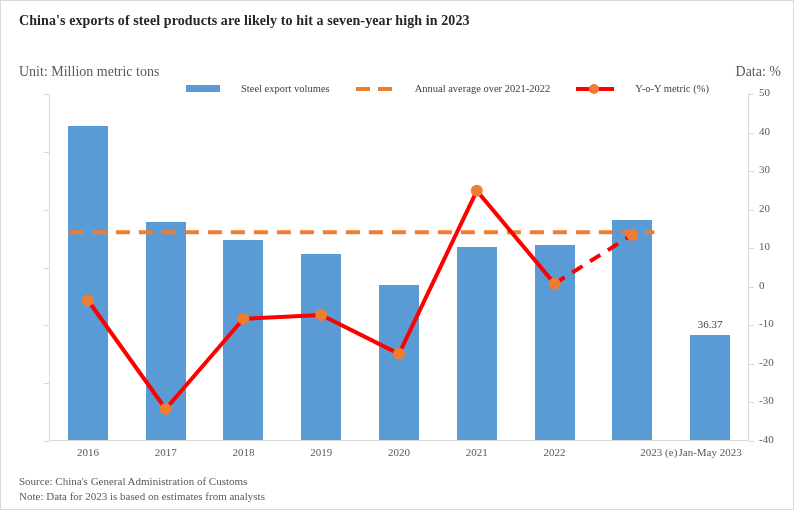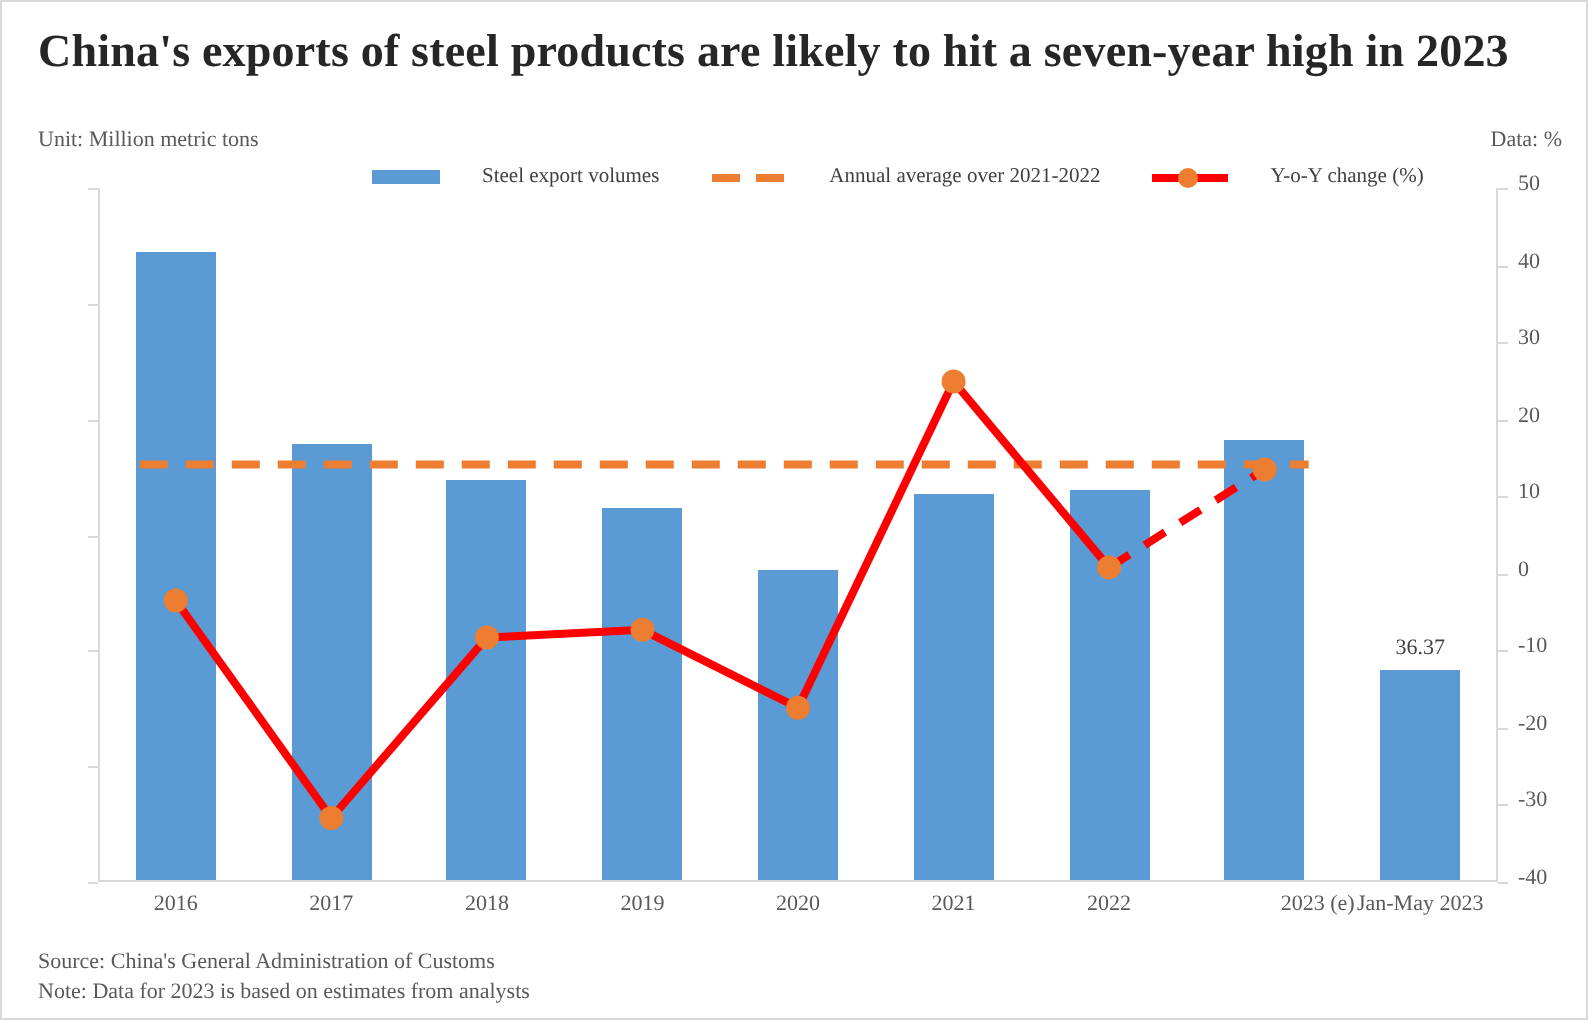--- a/index.html
+++ b/index.html
@@ -18,30 +18,30 @@
     box-sizing: border-box;
     border: 1px solid #d9d9d9;
     background: #ffffff;
     overflow: hidden;
   }
   
   #title {
     position: absolute;
     left: 18px;
     top: 12px;
-    font-size: 23px;
+    font-size: 14px;
     font-weight: bold;
     color: #262626;
     letter-spacing: 0.1px;
     white-space: nowrap;
   }
   
   .unit-caption {
     position: absolute;
-    font-size: 11px;
+    font-size: 14px;
     color: #595959;
     white-space: nowrap;
   }
   #unit-left  { left: 18px;  top: 63px; }
   #unit-right { right: 12px; top: 63px; }
 
   
   #legend {
     position: absolute;
     left: 185px;
@@ -185,21 +185,21 @@
     <div class="legend-item">
       <span class="legend-swatch-bar"></span>
       <span>Steel export volumes</span>
     </div>
     <div class="legend-item">
       <span class="legend-swatch-dash"></span>
       <span>Annual average over 2021-2022</span>
     </div>
     <div class="legend-item">
       <span class="legend-swatch-line"></span>
-      <span>Y-o-Y change  (%)</span>
+      <span>Y-o-Y metric  (%)</span>
     </div>
   </div>
 
   <div id="plot">
     <div class="axis-line" id="axis-left"></div>
     <div class="axis-line" id="axis-right"></div>
     <div class="axis-line" id="axis-bottom"></div>
 
     <div id="ticks-left">
         <div class="tick-mark tick-left" style="top: 347px;"></div>

